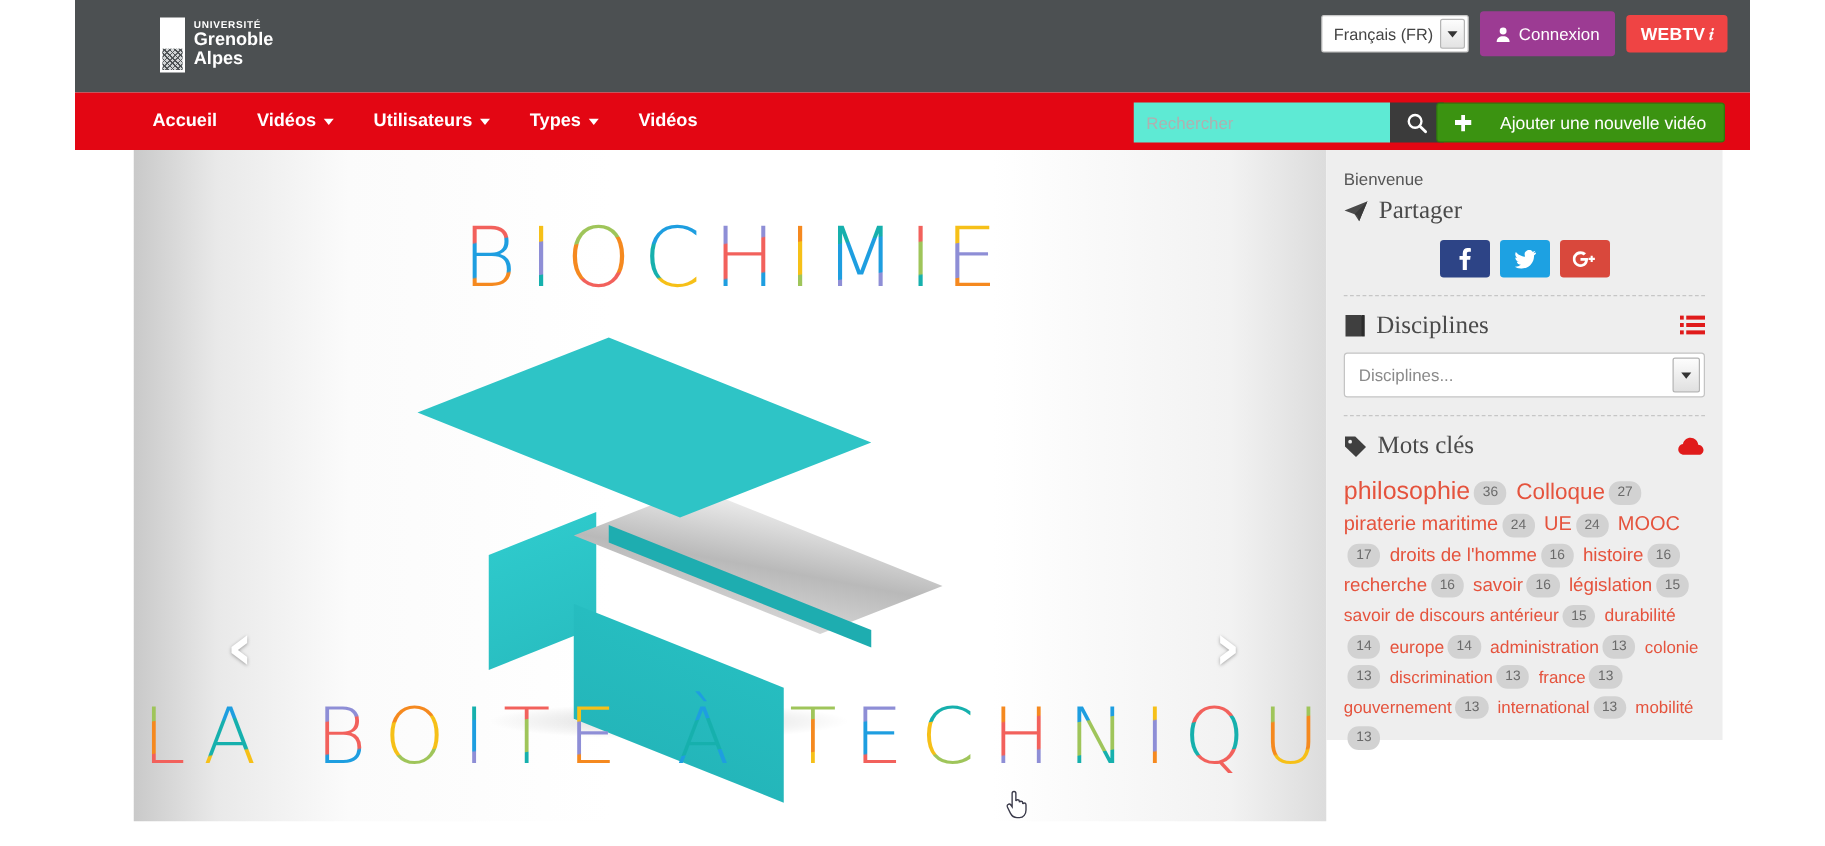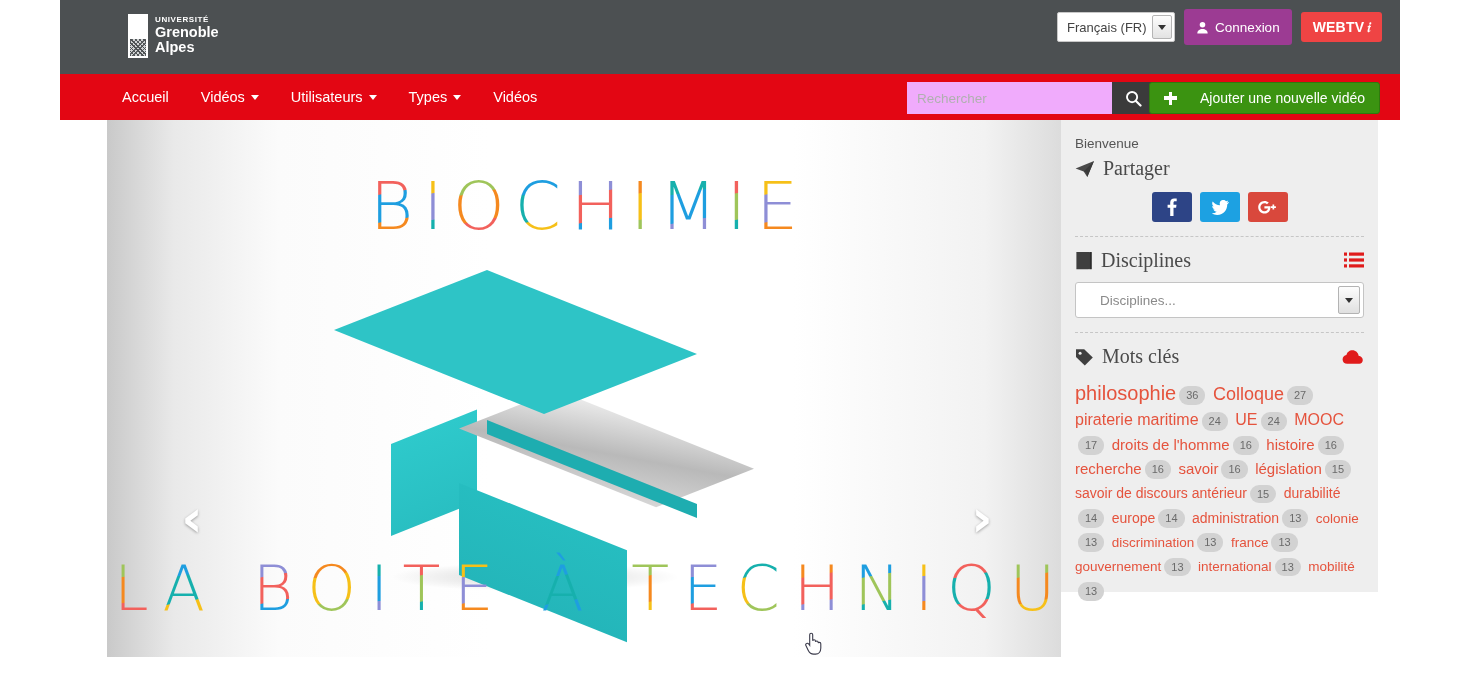--- a/index.html
+++ b/index.html
@@ -65,27 +65,27 @@
     display:flex; align-items:center; gap:2px;
     font-family:"Liberation Sans",sans-serif; cursor:pointer; letter-spacing:.2px;
   }
   .btn-webtv .lnk { font-size:14px; font-style:italic; }
 
   
   .navbar {
     position:absolute; left:60px; top:74px; width:1340px; height:46px;
     background:#e30613;
   }
-  .nav-links { position:absolute; left:62px; top:0; height:46px; display:flex; align-items:center; gap:32px; }
+  .nav-links { position:absolute; left:62px; top:0; height:46px; display:flex; align-items:center; gap:32px;font-weight:bold; }
   .nav-link { color:#fff; font-size:14.5px; display:flex; align-items:center; gap:6px; cursor:pointer; text-decoration:none; }
   .nav-link .cd { width:0;height:0;border-left:4px solid transparent;border-right:4px solid transparent;border-top:5px solid #fff; }
 
   .search-wrap { position:absolute; right:245px; top:8px; display:flex; }
   .search-input {
-    width:205px; height:32px; border:none; background:#f0abfc; padding:14px 10px;
+    width:205px; height:32px; border:none; background:#5eead4; padding:14px 10px;
     font-size:13.5px; color:#333; font-family:"Liberation Sans",sans-serif; outline:none;
   }
   .search-input::placeholder { color:#b0b0b0; }
   .search-btn {
     width:43px; height:32px; background:#3b3b3b; border:none; cursor:pointer;
     display:flex;align-items:center;justify-content:center;
   }
   .btn-add {
     position:absolute; right:20px; top:8px; height:32px;
     background:#3b9311; border:1px solid #2f7a0d; border-radius:3px; color:#fff;
@@ -184,21 +184,21 @@
     font-size:20px; color:#4a4a4a; font-weight:400;
   }
   .sb-head .ttl { flex:1;font-family:Liberation Serif, serif; }
   .social-row { display:flex; gap:8px; justify-content:center; margin:12px 0 14px 0; }
   .soc { width:40px;height:30px;border-radius:3px;display:flex;align-items:center;justify-content:center;color:#fff;cursor:pointer;font-size:16px;font-weight:700;}
   .soc.fb{background:#2d4486;} .soc.tw{background:#1da1e2;} .soc.gp{background:#d9483c;}
   .hr-dot { border:0; border-top:1px dashed #c6c6c6; margin:4px 0 12px 0; }
   .disc-select {
     position:relative; width:100%; height:36px; background:#fff;
     border:1px solid #c4c4c4; border-radius:3px; margin:10px 0 4px 0;
-    display:flex; align-items:center; padding-left:24px; font-size:13.5px; color:#8a8a8a;
+    display:flex; align-items:center; padding-left:11px; font-size:13.5px; color:#8a8a8a;
     cursor:pointer;
   }
   .disc-select .arrowbox2 {
     position:absolute; right:3px; top:3px; width:22px; height:28px;
     background:linear-gradient(#fdfdfd,#e0e0e0); border:1px solid #b3b3b3; border-radius:2px;
     display:flex;align-items:center;justify-content:center;
   }
   .tagcloud { margin-top:10px; line-height:1.52; }
   .tag { color:#e5533d; cursor:pointer; white-space:nowrap; }
   .badge {

